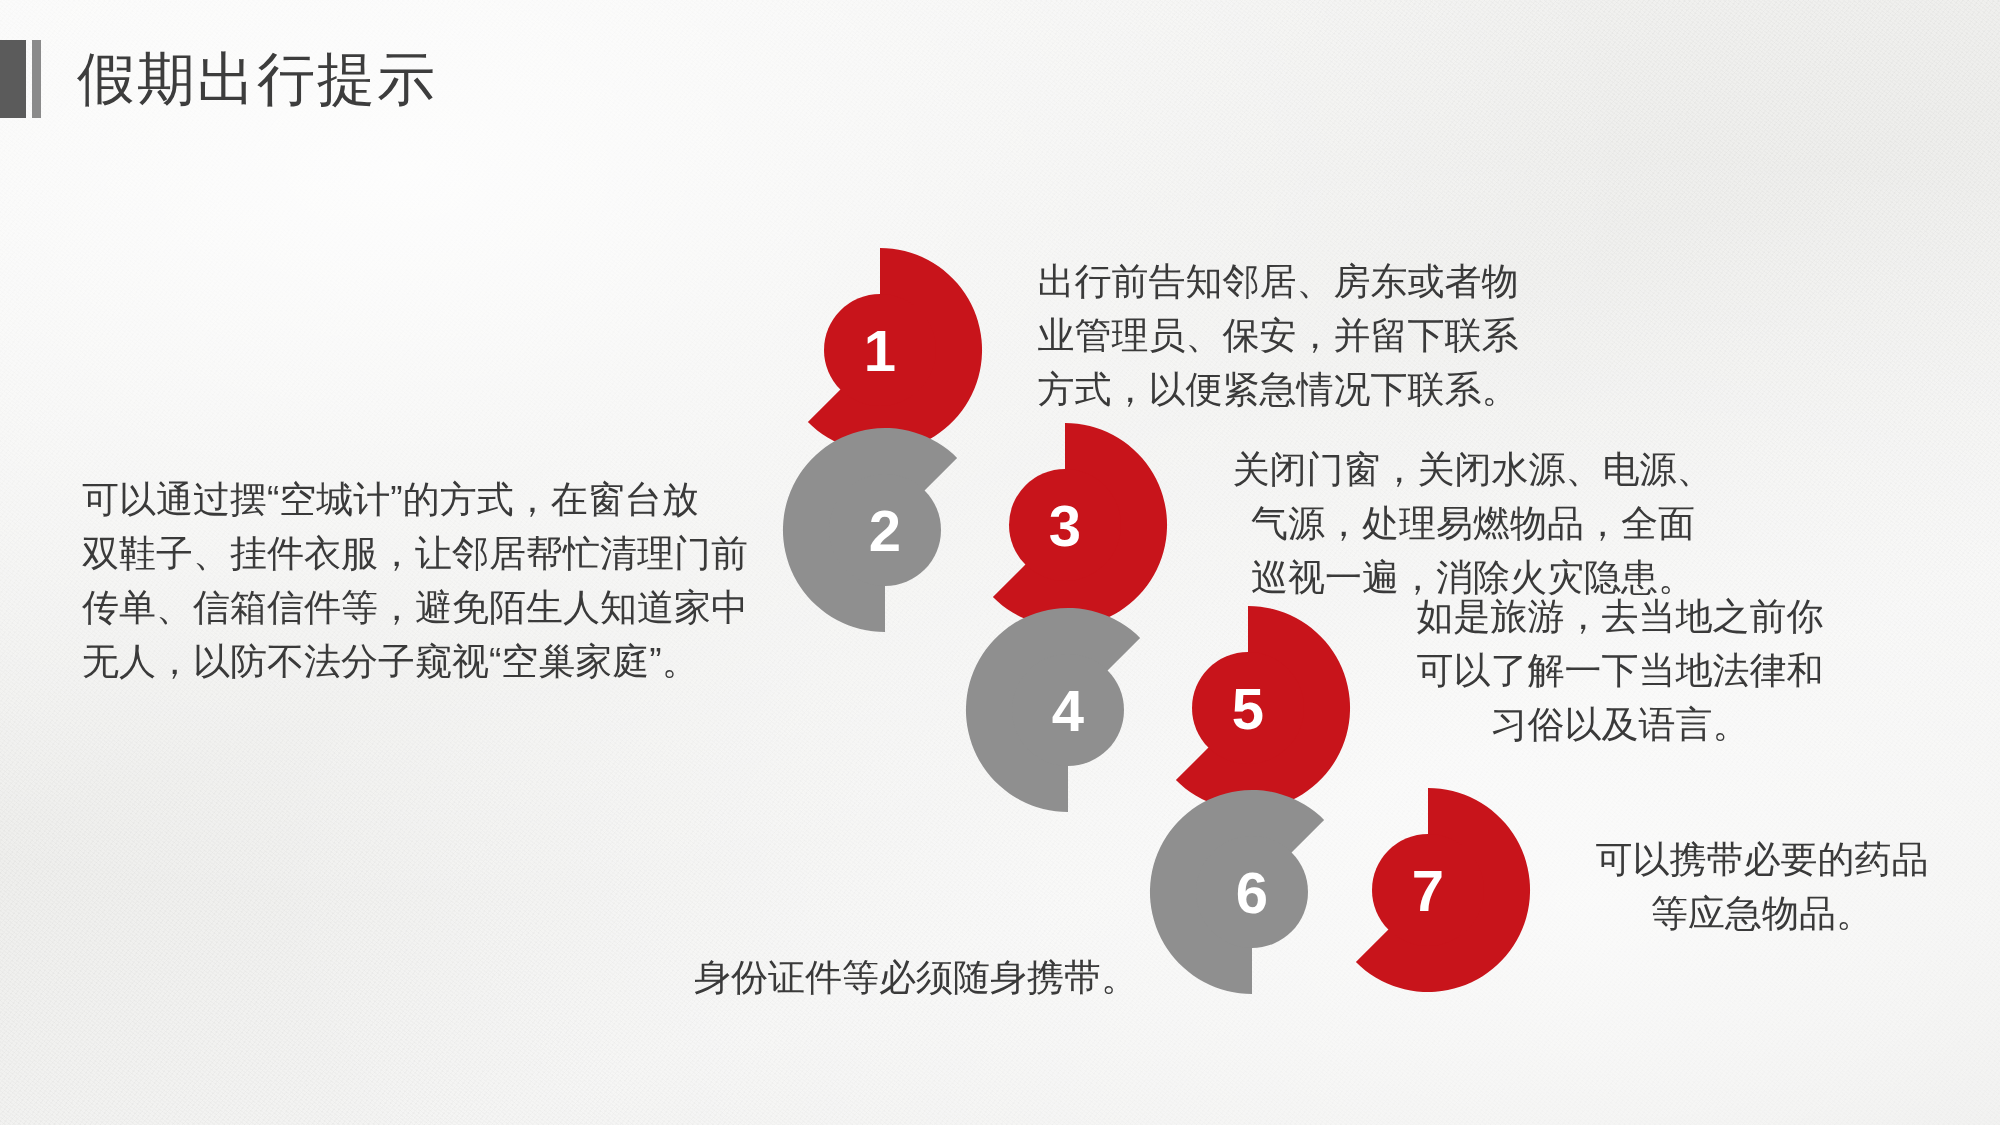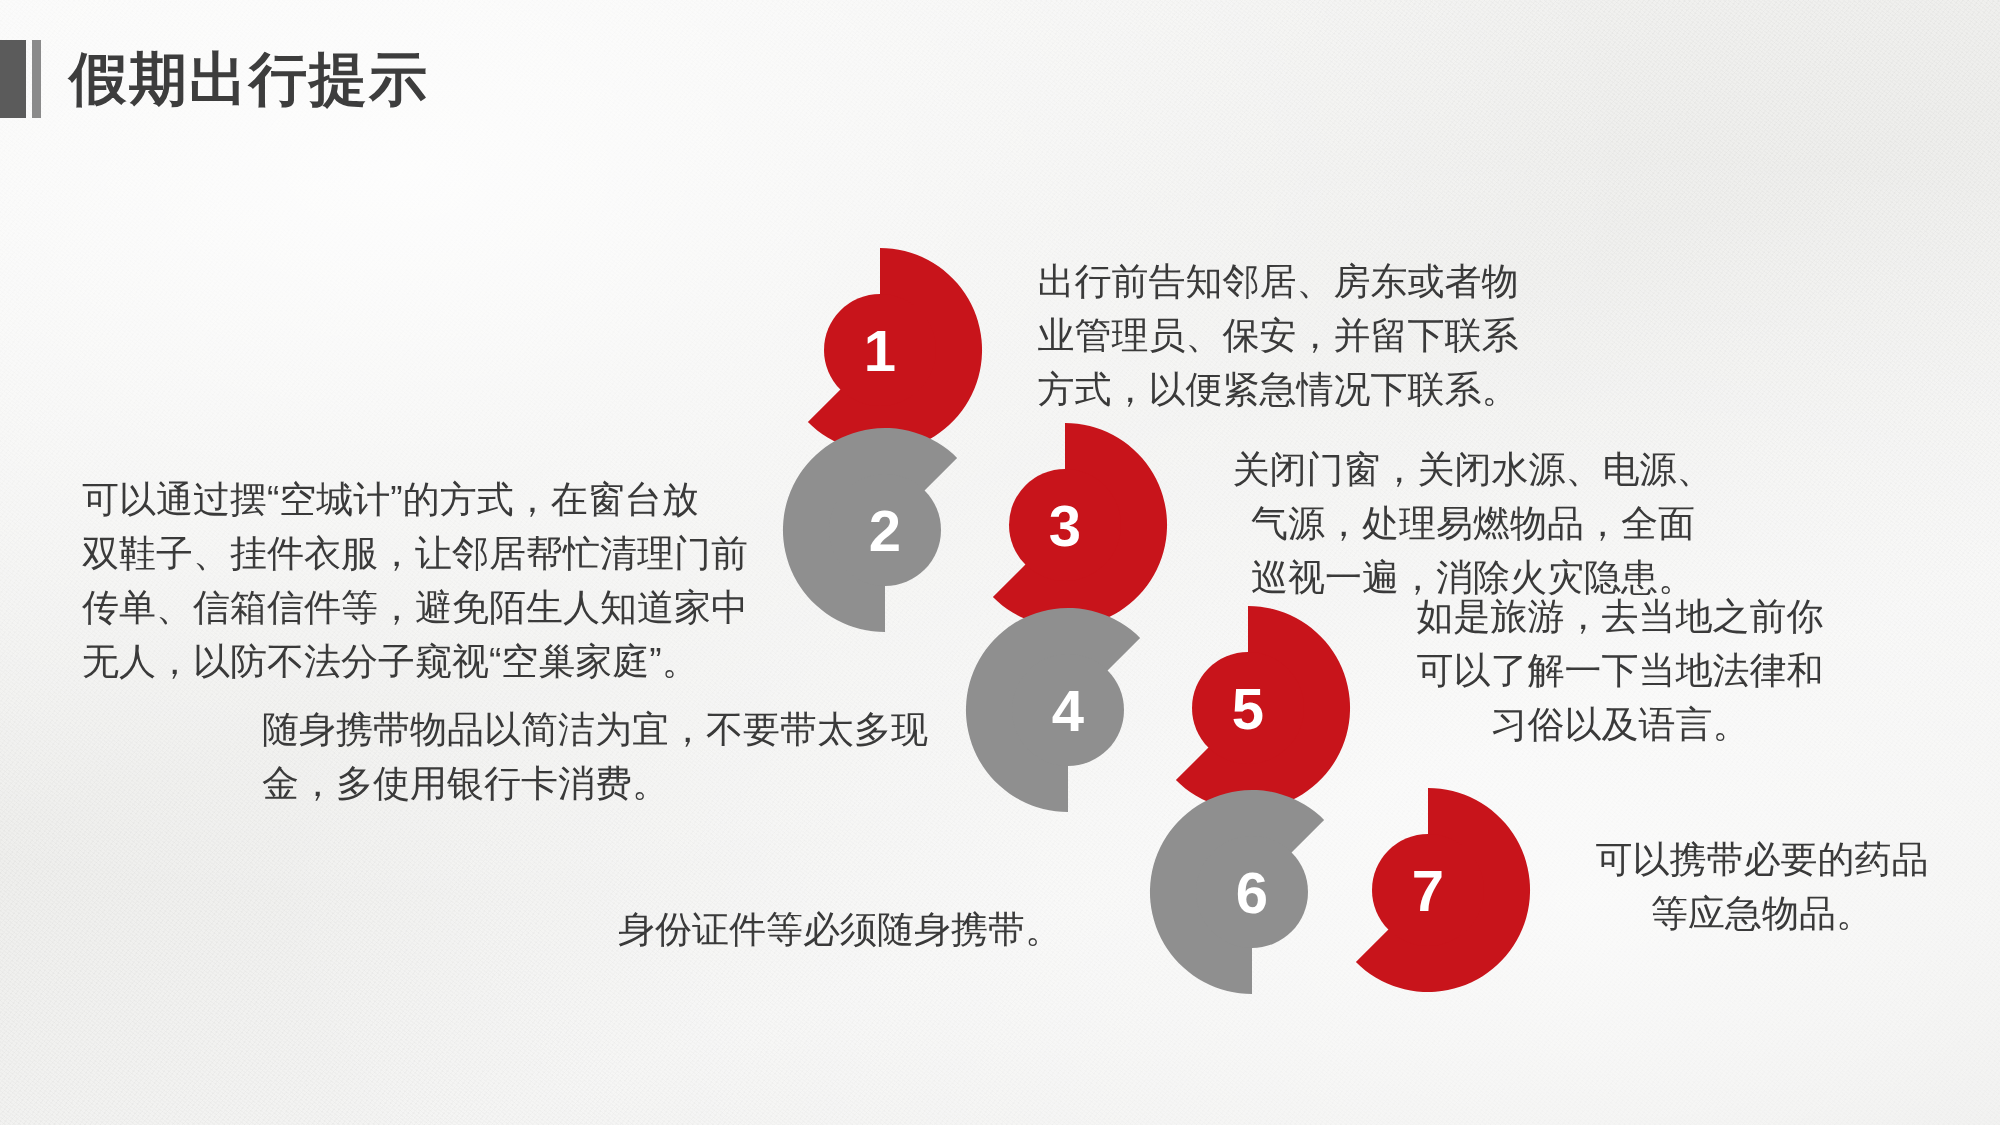--- a/index.html
+++ b/index.html
@@ -43,23 +43,23 @@
     height: 78px;
     background: #5b5b5b;
   }
   .bar-thin {
     width: 9px;
     height: 78px;
     background: #8a8a8a;
     margin-left: 6px;
   }
   #page-title {
-    margin-left: 28px;
+    margin-left: 36px;
     font-size: 58px;
-    font-weight: bold;
+    font-weight: normal;
     color: #3d3d3d;
     letter-spacing: 2px;
     line-height: 1;
     white-space: nowrap;
   }
 
   
   #section-heading {
     position: absolute;
     left: 455px;
@@ -99,21 +99,21 @@
     white-space: pre-line;
   }
   .txt.right { text-align: center; }
   .txt.left  { text-align: left; margin-top: 48px; }
 
   #txt-1 { left: 1018px; top: 255px; width: 520px; }
   #txt-2 { left: 82px;   top: 425px; width: 690px; }
   #txt-3 { left: 1192px; top: 443px; width: 520px; margin-left: 21px; }
   #txt-4 { left: 262px;  top: 655px; width: 690px; text-indent: 0; }
   #txt-5 { left: 1370px; top: 590px; width: 500px; }
-  #txt-6 { left: 618px;  top: 855px; width: 520px; }
+  #txt-6 { left: 618px;  top: 903px; width: 520px; text-align: right; }
   #txt-7 { left: 1552px; top: 833px; width: 420px; }
 </style>
 </head>
 <body>
 
 <div id="slide">
 
   <div id="header">
     <div class="bar-thick"></div>
     <div class="bar-thin"></div>
@@ -172,22 +172,20 @@
   <div class="txt right" id="txt-1">出行前告知邻居、房东或者物
 业管理员、保安，并留下联系
 方式，以便紧急情况下联系。</div>
   <div class="txt left" id="txt-2">可以通过摆“空城计”的方式，在窗台放
 双鞋子、挂件衣服，让邻居帮忙清理门前
 传单、信箱信件等，避免陌生人知道家中
 无人，以防不法分子窥视“空巢家庭”。</div>
   <div class="txt right" id="txt-3">关闭门窗，关闭水源、电源、
 气源，处理易燃物品，全面
 巡视一遍，消除火灾隐患。</div>
-  <div class="txt left" id="txt-4">随身携带物品以简洁为宜，不要带太多现
-金，多使用银行卡消费。</div>
   <div class="txt right" id="txt-5">如是旅游，去当地之前你
 可以了解一下当地法律和
 习俗以及语言。</div>
   <div class="txt left" id="txt-6">身份证件等必须随身携带。</div>
   <div class="txt right" id="txt-7">可以携带必要的药品
 等应急物品。</div>
 
 </div>
 
 </body></html>

